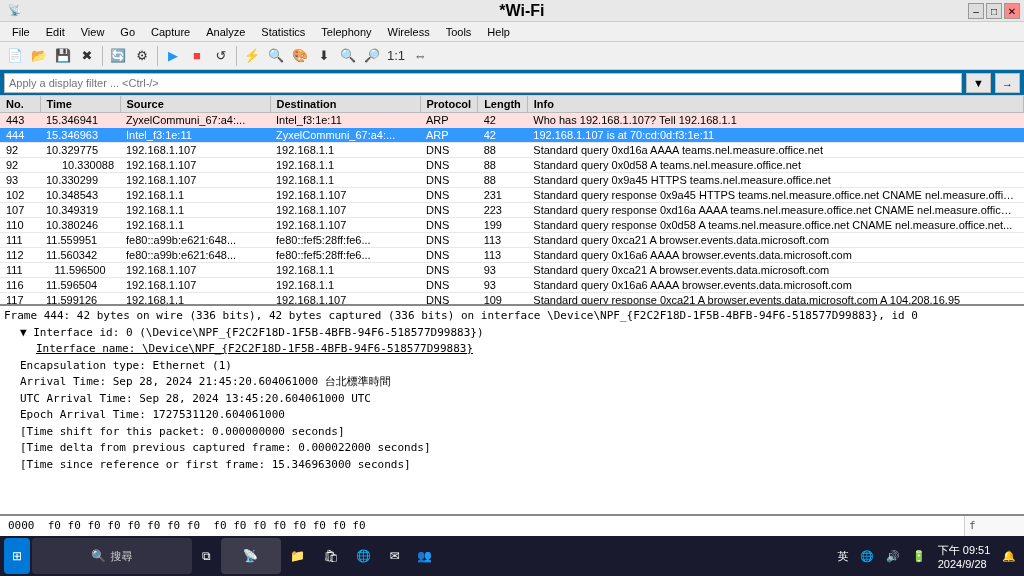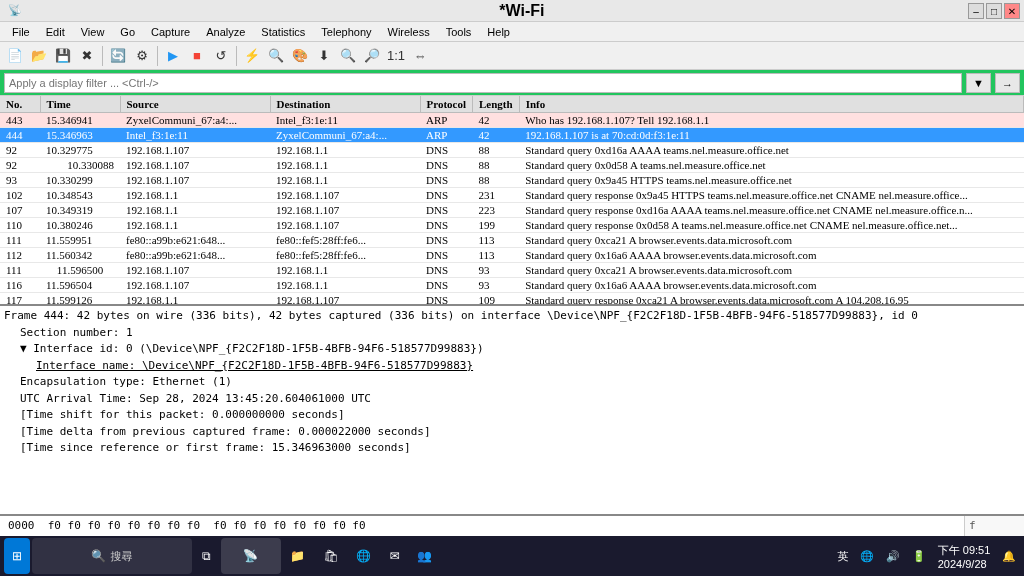--- a/index.html
+++ b/index.html
@@ -47,21 +47,21 @@
       background: transparent;
       cursor: pointer;
       display: flex; align-items: center; justify-content: center;
       font-size: 13px;
       color: #333;
     }
     .toolbar-sep { width: 1px; height: 20px; background: #bbb; margin: 0 2px; }
 
     
     #filter-bar {
-      background: #22c55e;
+      background: #0369a1;
       height: 26px;
       display: flex;
       align-items: center;
       padding: 2px 4px;
       border-bottom: 1px solid #ccc;
       gap: 4px;
     }
     #filter-input {
       flex: 1;
       height: 20px;
@@ -84,21 +84,21 @@
     #packet-list {
       background: white;
       height: 210px;
       overflow-y: auto;
       border-bottom: 2px solid #888;
     }
     #packet-list table {
       width: 100%;
       border-collapse: collapse;
       font-size: 11px;
-      font-family: Liberation Serif, serif;
+      font-family: Liberation Sans, sans-serif;
     }
     #packet-list table thead tr {
       background: #e0e0e0;
       border-bottom: 1px solid #bbb;
     }
     #packet-list table thead th {
       text-align: left;
       padding: 2px 6px;
       font-weight: bold;
       border-right: 1px solid #bbb;
@@ -376,25 +376,26 @@
           <td style="overflow: hidden; text-overflow: ellipsis;">DNS</td>
           <td style="overflow: hidden; text-overflow: ellipsis;">109</td>
           <td style="overflow: hidden; text-overflow: ellipsis; max-width: 400px;">Standard query response 0xca21 A browser.events.data.microsoft.com A 104.208.16.95</td>
         </tr>
       </tbody>
   </table>
 </div>
 
 <div id="detail-panel">
 <div class="detail-item indent-0">Frame 444: 42 bytes on wire (336 bits), 42 bytes captured (336 bits) on interface \Device\NPF_{F2C2F18D-1F5B-4BFB-94F6-518577D99883}, id 0</div>
-    <div class="detail-item indent-1">  Section number: 1</div>
     <div class="detail-item indent-1">▼ Interface id: 0 (\Device\NPF_{F2C2F18D-1F5B-4BFB-94F6-518577D99883})</div>
     <div class="detail-item indent-2">  Interface name: \Device\NPF_{F2C2F18D-1F5B-4BFB-94F6-518577D99883}</div>
     <div class="detail-item indent-1">  Encapsulation type: Ethernet (1)</div>
+    <div class="detail-item indent-1">  Arrival Time: Sep 28, 2024 21:45:20.604061000 台北標準時間</div>
     <div class="detail-item indent-1">  UTC Arrival Time: Sep 28, 2024 13:45:20.604061000 UTC</div>
+    <div class="detail-item indent-1">  Epoch Arrival Time: 1727531120.604061000</div>
     <div class="detail-item indent-1">  [Time shift for this packet: 0.000000000 seconds]</div>
     <div class="detail-item indent-1">  [Time delta from previous captured frame: 0.000022000 seconds]</div>
     <div class="detail-item indent-1">  [Time since reference or first frame: 15.346963000 seconds]</div>
   </div>
 
 <div id="hex-panel">
   <div id="hex-left">
     <div>0000&nbsp;&nbsp;f0 f0 f0 f0 f0 f0 f0 f0&nbsp;&nbsp;f0 f0 f0 f0 f0 f0 f0 f0</div>
     <div>0010&nbsp;&nbsp;f0 f0 f0 f0 f0 f0 f0 f0&nbsp;&nbsp;f0 f0 f0 f0 f0 f0 f0 f0</div>
     <div>0020&nbsp;&nbsp;f0 f0 f0 f0 f0 f0</div>

